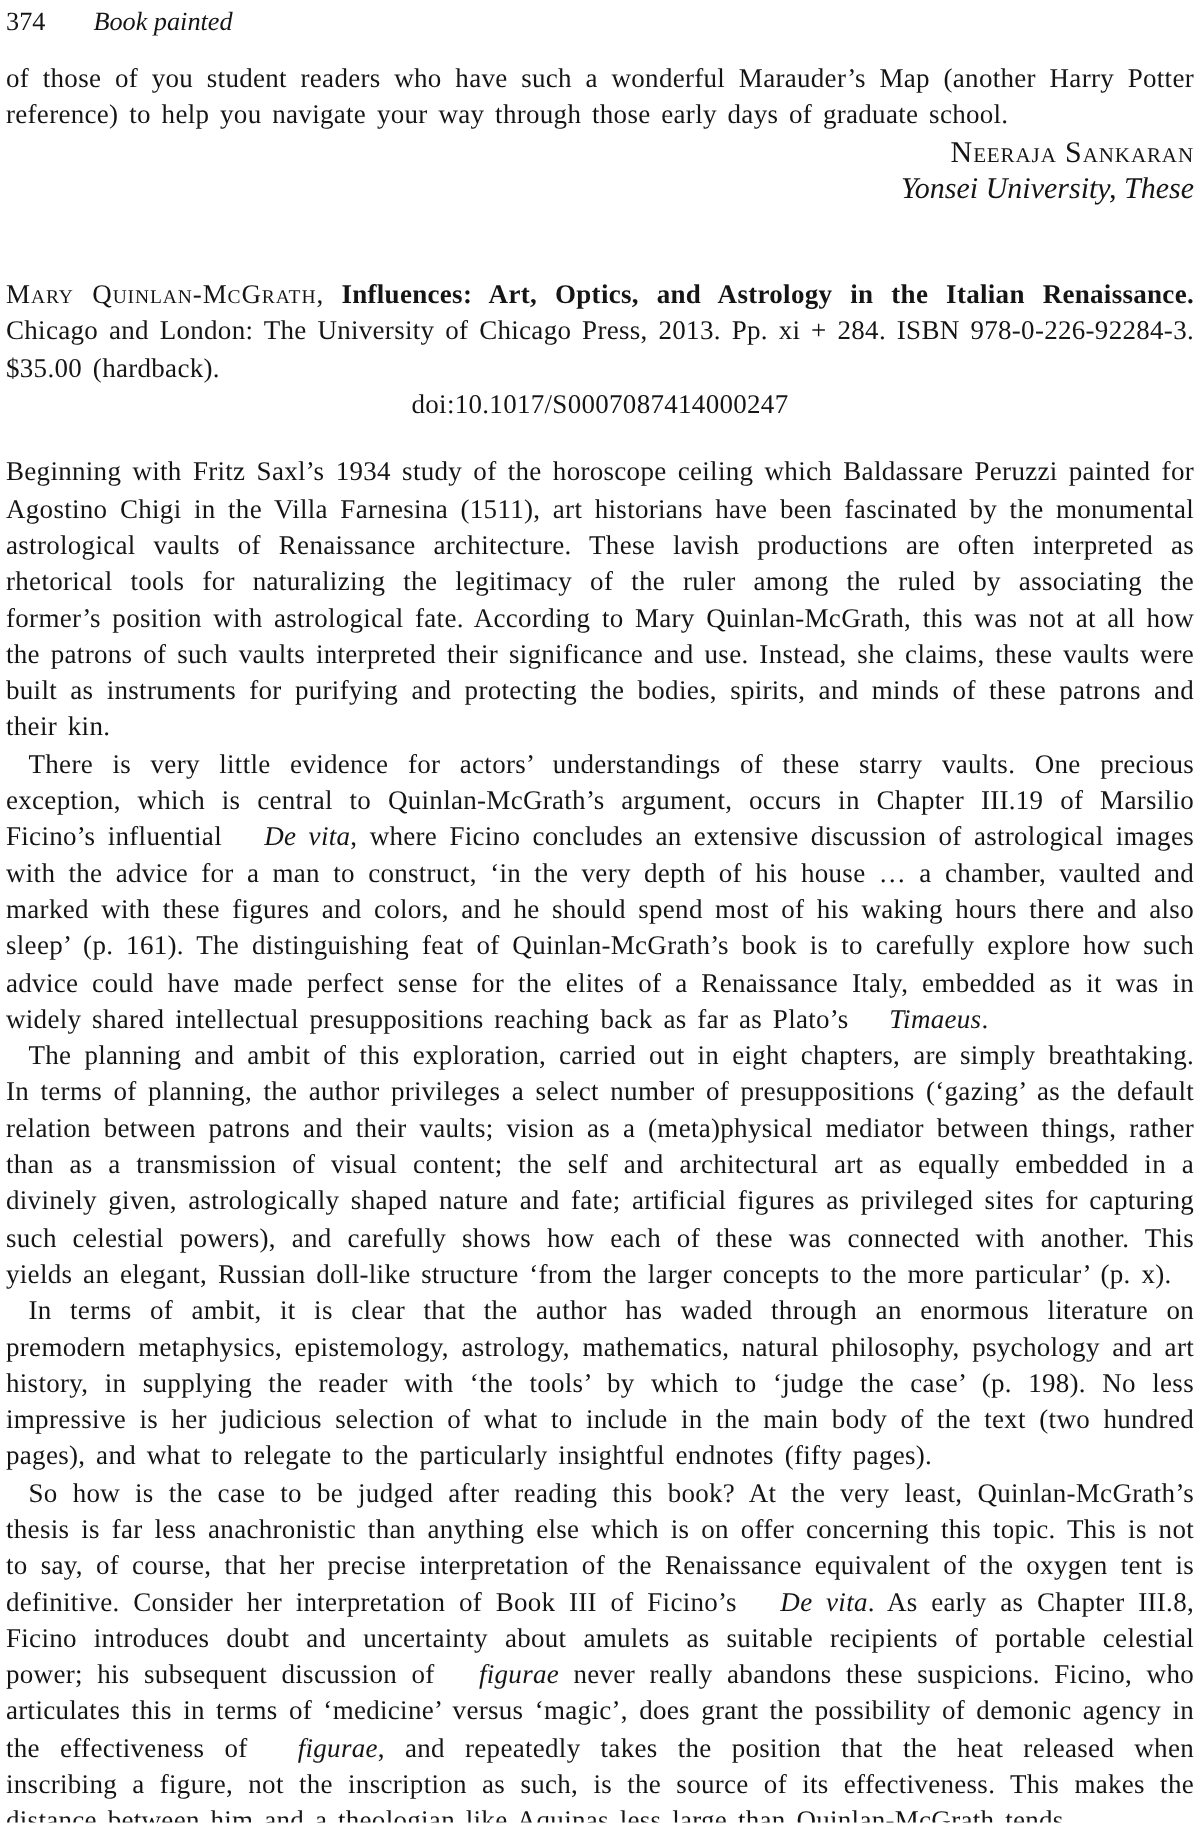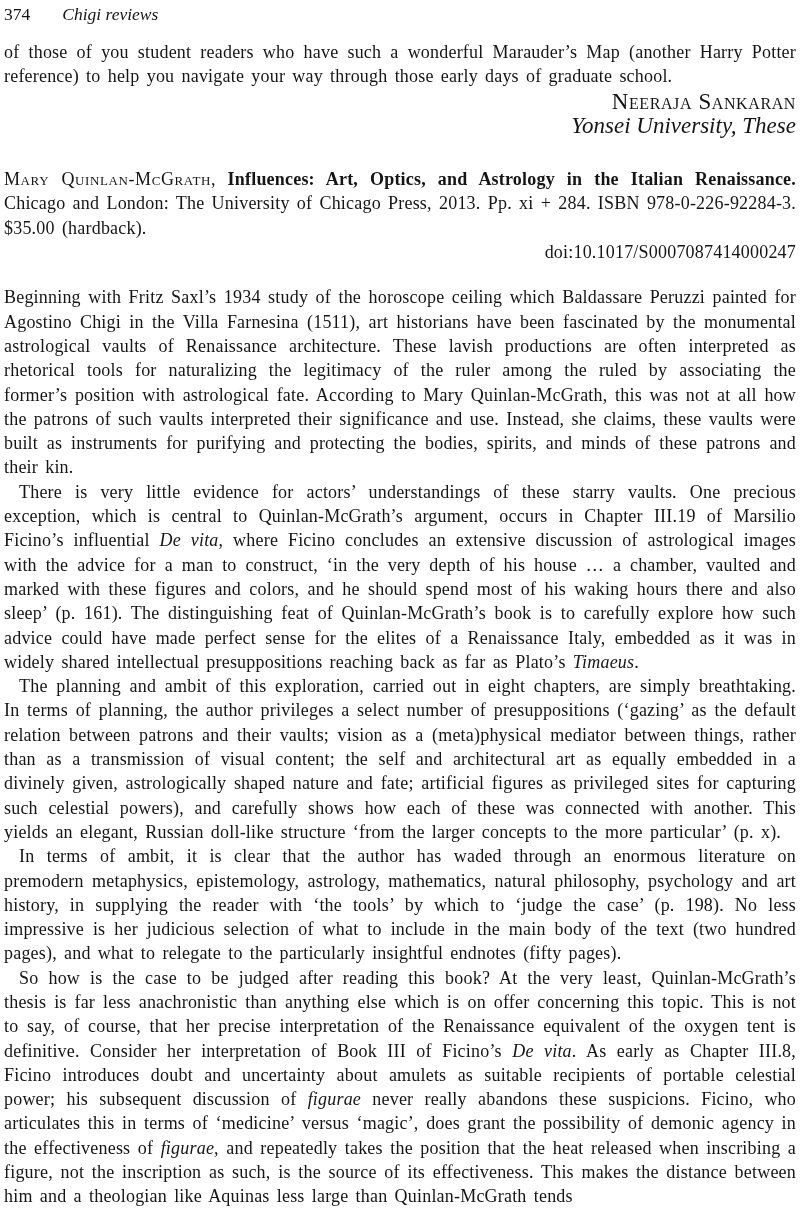--- a/index.html
+++ b/index.html
@@ -24,46 +24,46 @@
   }
   .section-title { font-style: italic; }
 
   .flow {
     font-size: 18px;
     line-height: 24.3px;
     text-align: justify;
     letter-spacing: 0.2px;
     word-spacing: 2.5px;
   }
-  .it { font-style: italic; }
+  .it { font-style: italic; margin-left: 20px; }
   .bd { font-weight: bold; }
   .sc { font-variant: small-caps; letter-spacing: 0.6px; }
 
   .signature {
     text-align: right;
-    font-size: 23px;
+    font-size: 20px;
     line-height: 24.3px;
     margin-top: 1px;
   }
   .sig-affil { font-style: italic; }
 
-  .citation-block { margin-top: 29px; }
-  .doi { text-align: right; }
+  .citation-block { margin-top: 46px; }
+  .doi { text-align: center; }
 
   .review-body { margin-top: 21px; }
   .body-para.indent { text-indent: 15px; }
 </style>
 </head>
 <body>
 
 <div class="page">
 
   <header class="pg-header">
     <span class="pg-num">374</span>
-    <span class="section-title">Chigi reviews</span>
+    <span class="section-title">Book painted</span>
   </header>
 
   <p class="flow">of those of you student readers who have such a wonderful Marauder’s Map (another Harry Potter reference) to help you navigate your way through those early days of graduate school.</p>
 
   <div class="signature">
     <div class="sig-name sc">Neeraja Sankaran</div>
     <div class="sig-affil">Yonsei University, These</div>
   </div>
 
   <div class="citation-block">

